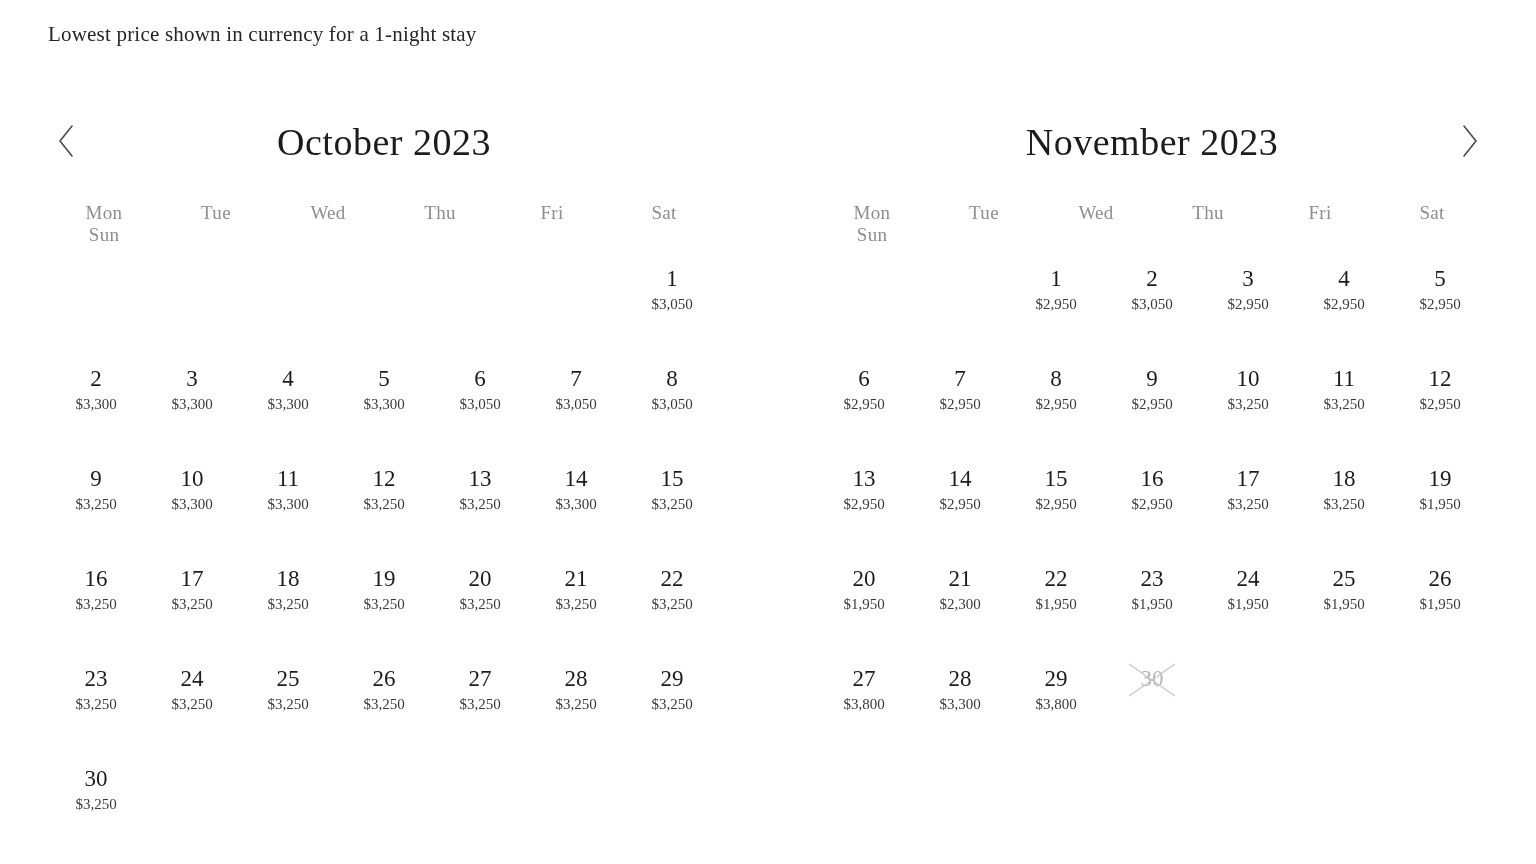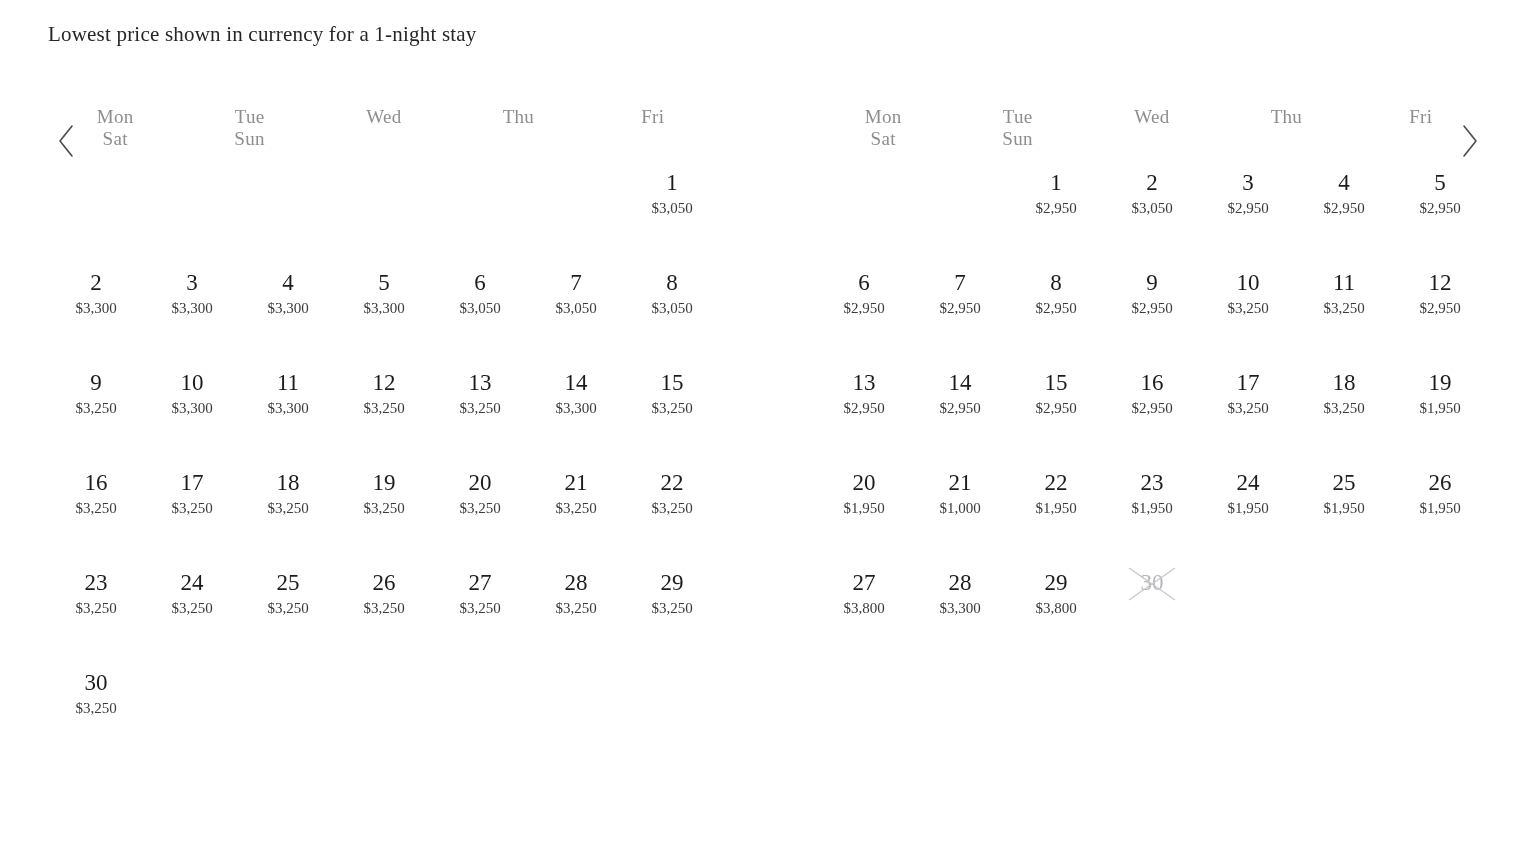--- a/index.html
+++ b/index.html
@@ -69,22 +69,22 @@
     background: none;
     border: none;
     padding: 0;
   }
   .nav-prev { left: 48px; }
   .nav-next { right: 48px; }
   .nav-arrow svg { display: block; }
 
   .weekdays {
     display: grid;
-    grid-template-columns: repeat(5, 1fr);
-    margin-top: 6px;
+    grid-template-columns: repeat(6, 1fr);
+    margin-top: 18px;
   }
   .weekday {
     text-align: center;
     font-size: 19px;
     color: #8d8d92;
     letter-spacing: 0.3px;
     font-family: "Liberation Serif", serif;
   }
   .days {
     display: grid;
@@ -135,20 +135,23 @@
   <div class="note">Lowest price shown in currency for a 1-night stay</div>
 
   <div class="calendars">
 
     <div class="month first">
       <button class="nav-arrow nav-prev" aria-label="Previous month">
         <svg width="20" height="34" viewBox="0 0 20 34" fill="none" aria-hidden="true">
           <path d="M16 2 L4 17 L16 32" stroke="#4a4a4e" stroke-width="1.6" fill="none" stroke-linecap="round" stroke-linejoin="round"></path>
         </svg>
       </button>
+      <div class="month-header">
+        <div class="month-title">October 2023</div>
+      </div>
       <div class="weekdays">
         <div class="weekday">Mon</div>
         <div class="weekday">Tue</div>
         <div class="weekday">Wed</div>
         <div class="weekday">Thu</div>
         <div class="weekday">Fri</div>
         <div class="weekday">Sat</div>
         <div class="weekday">Sun</div>
       </div>
       <div class="days" id="days-0">
@@ -280,20 +283,23 @@
           </div>
         </div>
     </div>
 
     <div class="month second">
       <button class="nav-arrow nav-next" aria-label="Next month">
         <svg width="20" height="34" viewBox="0 0 20 34" fill="none" aria-hidden="true">
           <path d="M4 2 L16 17 L4 32" stroke="#4a4a4e" stroke-width="1.6" fill="none" stroke-linecap="round" stroke-linejoin="round"></path>
         </svg>
       </button>
+      <div class="month-header">
+        <div class="month-title">November 2023</div>
+      </div>
       <div class="weekdays">
         <div class="weekday">Mon</div>
         <div class="weekday">Tue</div>
         <div class="weekday">Wed</div>
         <div class="weekday">Thu</div>
         <div class="weekday">Fri</div>
         <div class="weekday">Sat</div>
         <div class="weekday">Sun</div>
       </div>
       <div class="days" id="days-1">
@@ -374,21 +380,21 @@
           <div class="day">
             <div class="day-num">19</div>
             <div class="day-price">$1,950</div>
           </div>
           <div class="day">
             <div class="day-num">20</div>
             <div class="day-price">$1,950</div>
           </div>
           <div class="day">
             <div class="day-num">21</div>
-            <div class="day-price">$1,000</div>
+            <div class="day-price">$2,300</div>
           </div>
           <div class="day">
             <div class="day-num">22</div>
             <div class="day-price">$1,950</div>
           </div>
           <div class="day">
             <div class="day-num">23</div>
             <div class="day-price">$1,950</div>
           </div>
           <div class="day">

